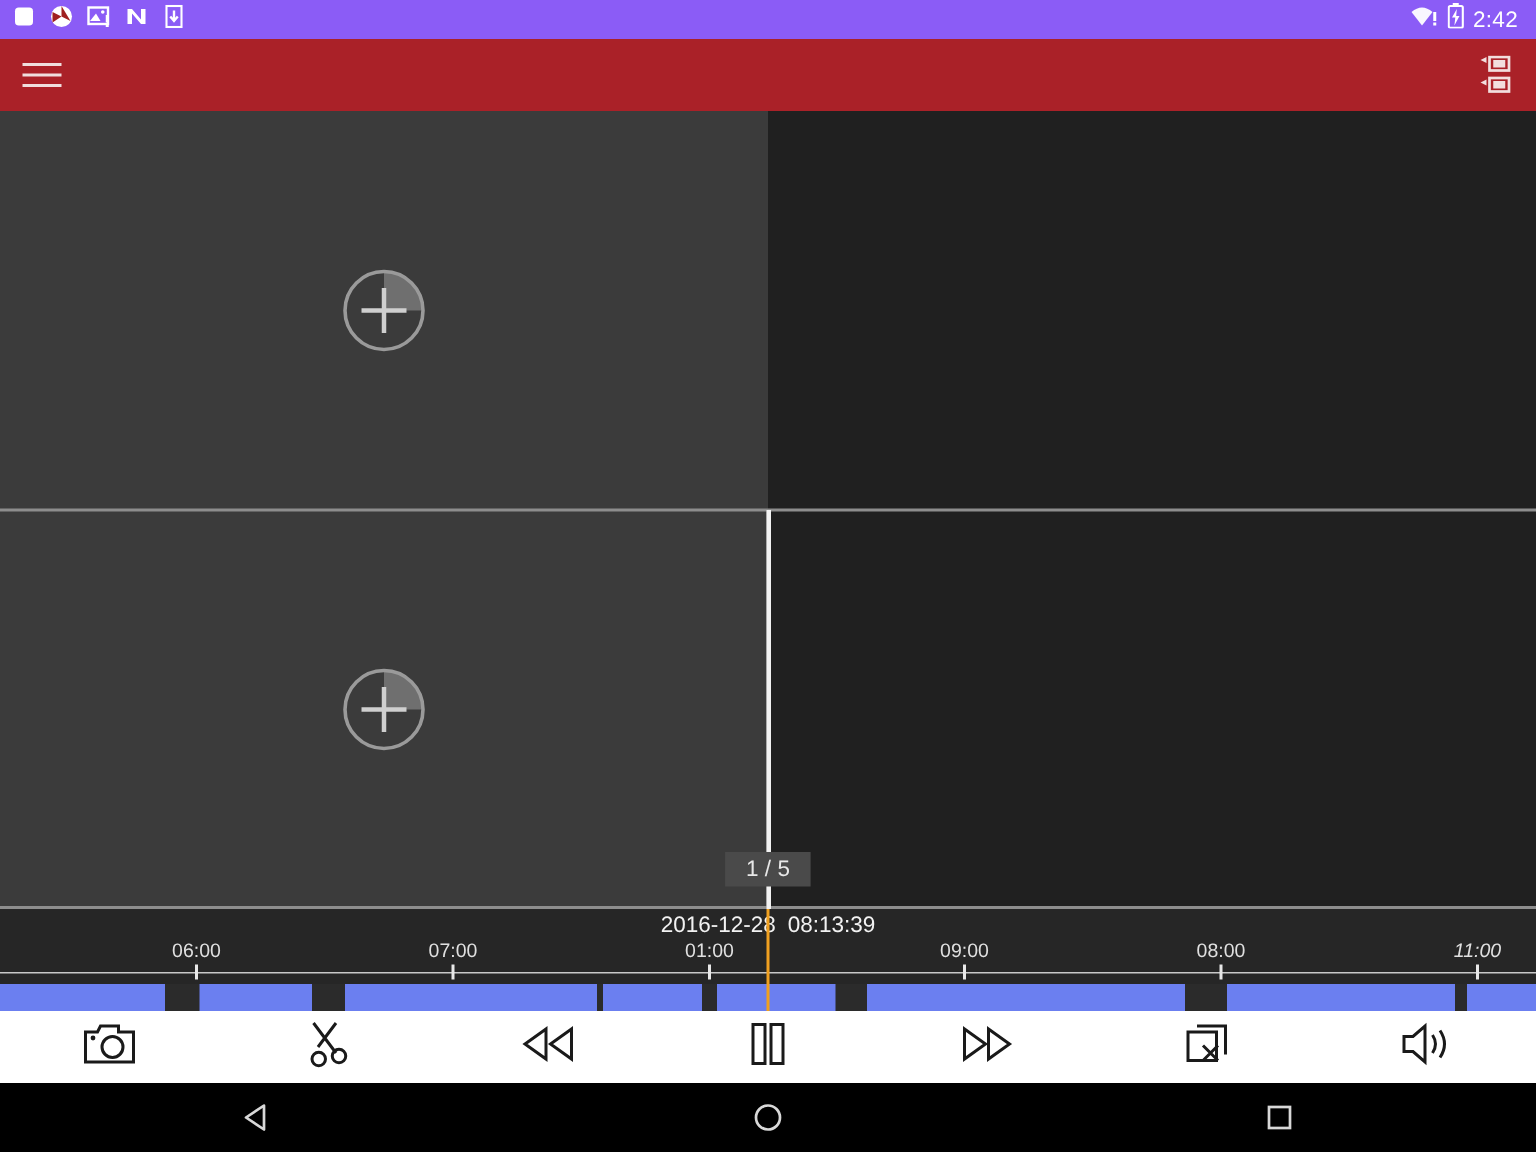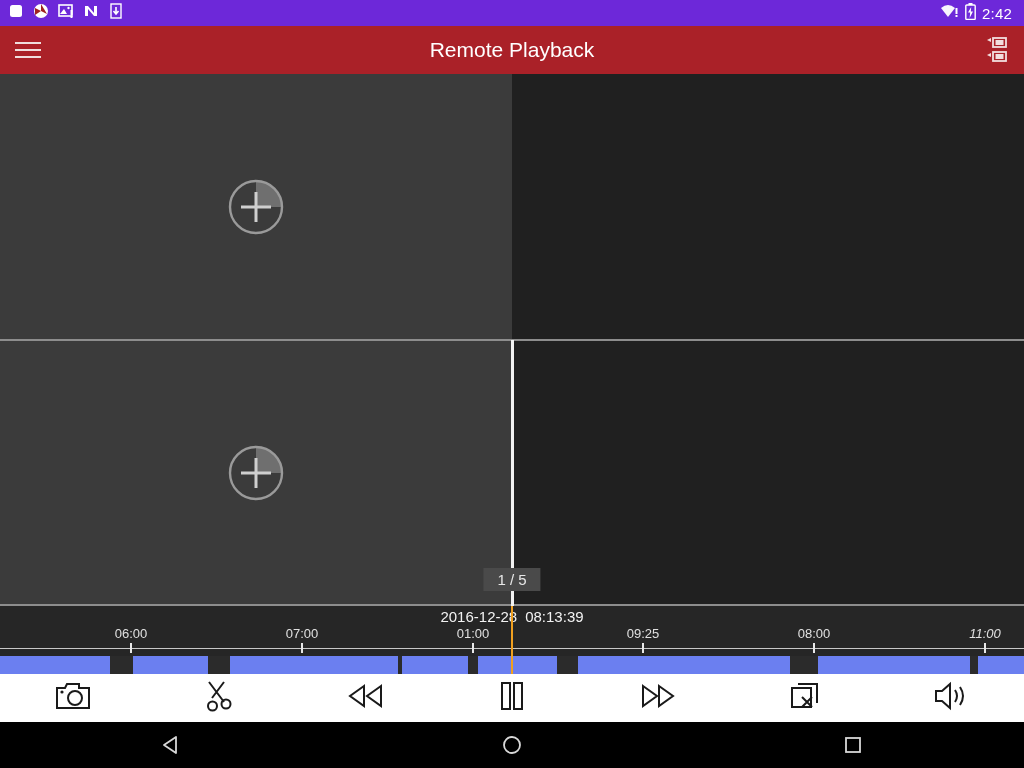--- a/index.html
+++ b/index.html
@@ -2,21 +2,21 @@
 <html><head>
 <meta charset="utf-8">
 <style>
   * { margin:0; padding:0; box-sizing:border-box; }
   html,body { width:1024px; height:768px; overflow:hidden; background:#000;
               font-family:"Liberation Sans", sans-serif; }
 
   
   .statusbar {
     position:absolute; left:0; top:0; width:1024px; height:26px;
-    background:#6d28d9; display:flex; align-items:center; padding:0 8px;
+    background:#8b5cf6; display:flex; align-items:center; padding:0 8px;
   }
   .sb-left { display:flex; align-items:center; gap:9px; }
   .sb-right { margin-left:auto; display:flex; align-items:center; gap:6px; padding-right:4px; }
   .sb-time { color:#fff; font-size:15px; letter-spacing:.2px; }
 
   
   .appbar {
     position:absolute; left:0; top:26px; width:1024px; height:48px;
     background:#aa2128; display:flex; align-items:center;
   }
@@ -210,21 +210,20 @@
     <span class="sb-time">2:42</span>
   </div>
 </div>
 
 <div class="appbar">
   <div class="hamburger">
     <i></i>
       <i></i>
       <i></i>
   </div>
-  <div class="appbar-title">Remote Playback</div>
   <div class="layout-btn">
     <svg width="24" height="26" viewBox="0 0 24 26">
       <path d="M1 3 L5 1 L5 5 Z" fill="#f2dede"></path>
       <rect x="7" y="1" width="13" height="9" fill="none" stroke="#f2dede" stroke-width="1.8"></rect>
       <rect x="9.5" y="3" width="8" height="5" fill="#f2dede"></rect>
       <path d="M1 18 L5 16 L5 20 Z" fill="#f2dede"></path>
       <rect x="7" y="15" width="13" height="9" fill="none" stroke="#f2dede" stroke-width="1.8"></rect>
       <rect x="9.5" y="17" width="8" height="5" fill="#f2dede"></rect>
     </svg>
   </div>
@@ -296,21 +295,21 @@
     <span>08:13:39</span>
   </div>
   <div class="tl-ruler">
     <div class="tl-axis"></div>
   <div class="tl-label" style="left: 131px;">06:00</div>
       <div class="tl-tick" style="left: 130px;"></div>
       <div class="tl-label" style="left: 302px;">07:00</div>
       <div class="tl-tick" style="left: 301px;"></div>
       <div class="tl-label" style="left: 473px;">01:00</div>
       <div class="tl-tick" style="left: 472px;"></div>
-      <div class="tl-label" style="left: 643px;">09:25</div>
+      <div class="tl-label" style="left: 643px;">09:00</div>
       <div class="tl-tick" style="left: 642px;"></div>
       <div class="tl-label" style="left: 814px;">08:00</div>
       <div class="tl-tick" style="left: 813px;"></div>
       <div class="tl-label" style="left: 985px; font-style: italic;">11:00</div>
       <div class="tl-tick" style="left: 984px;"></div>
     </div>
   <div class="tl-bars">
       <div class="tl-seg" style="left: 0px; width: 110px; background: rgb(107, 127, 240);"></div>
       <div class="tl-seg" style="left: 133px; width: 75px; background: rgb(107, 127, 240);"></div>
       <div class="tl-seg" style="left: 230px; width: 168px; background: rgb(107, 127, 240);"></div>

